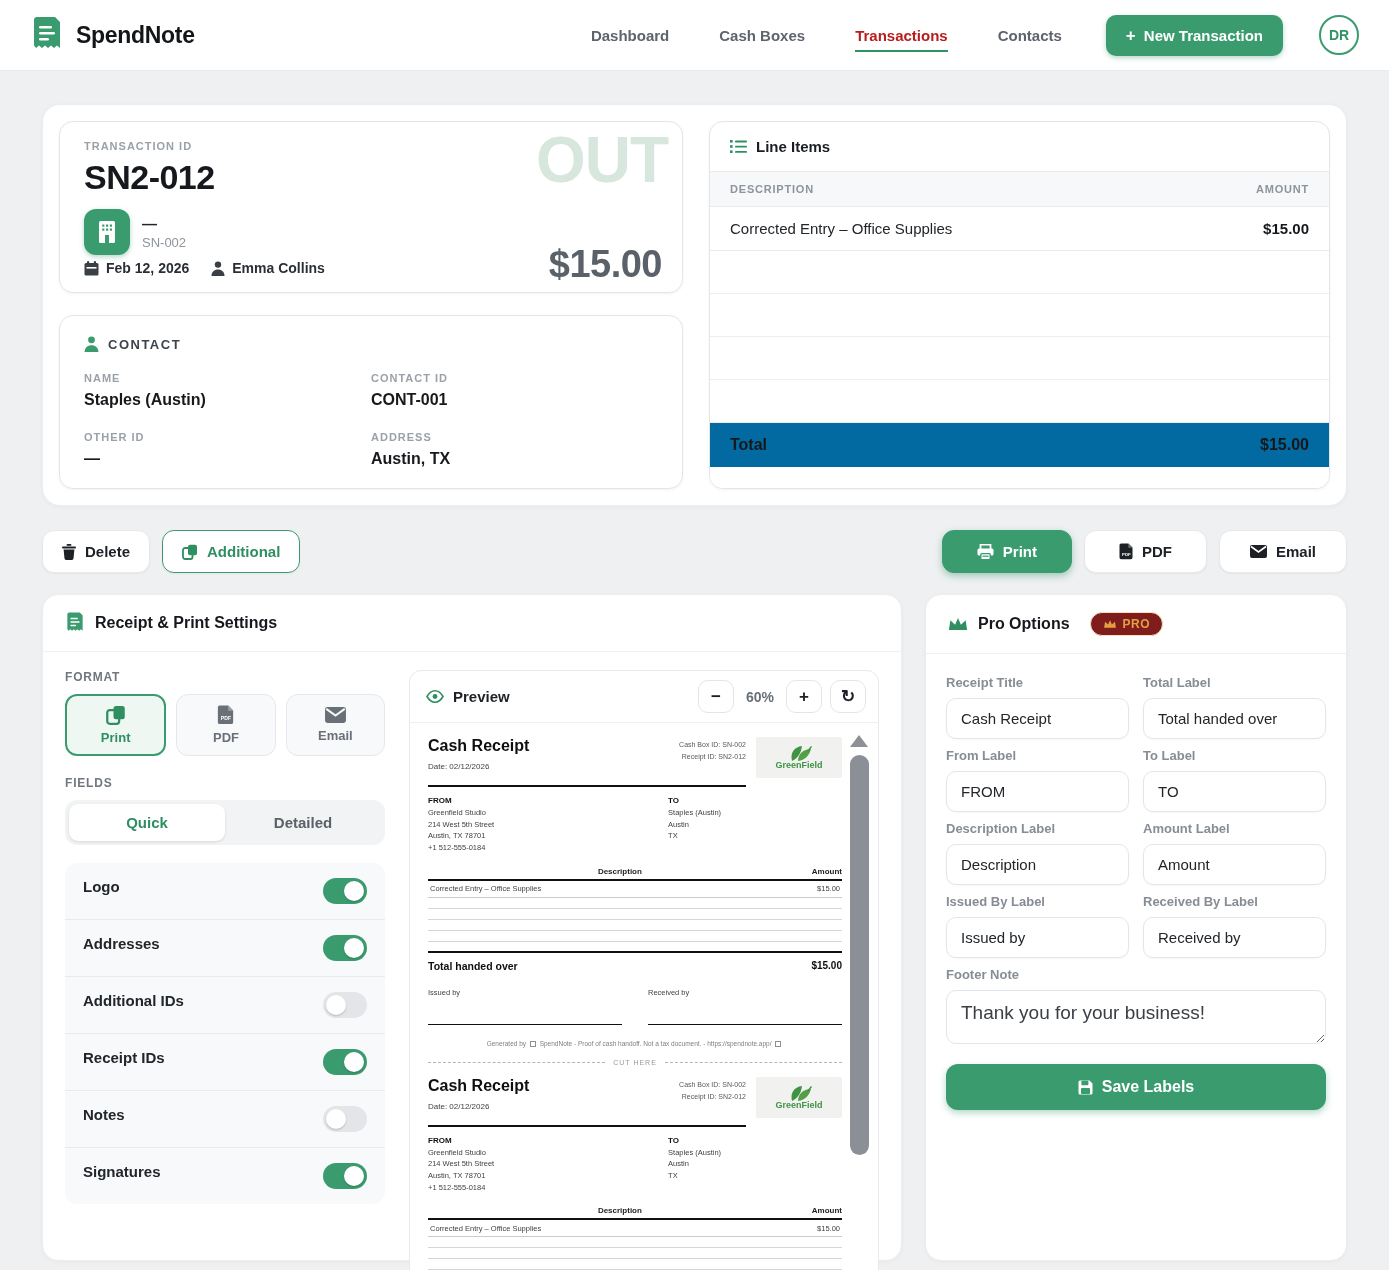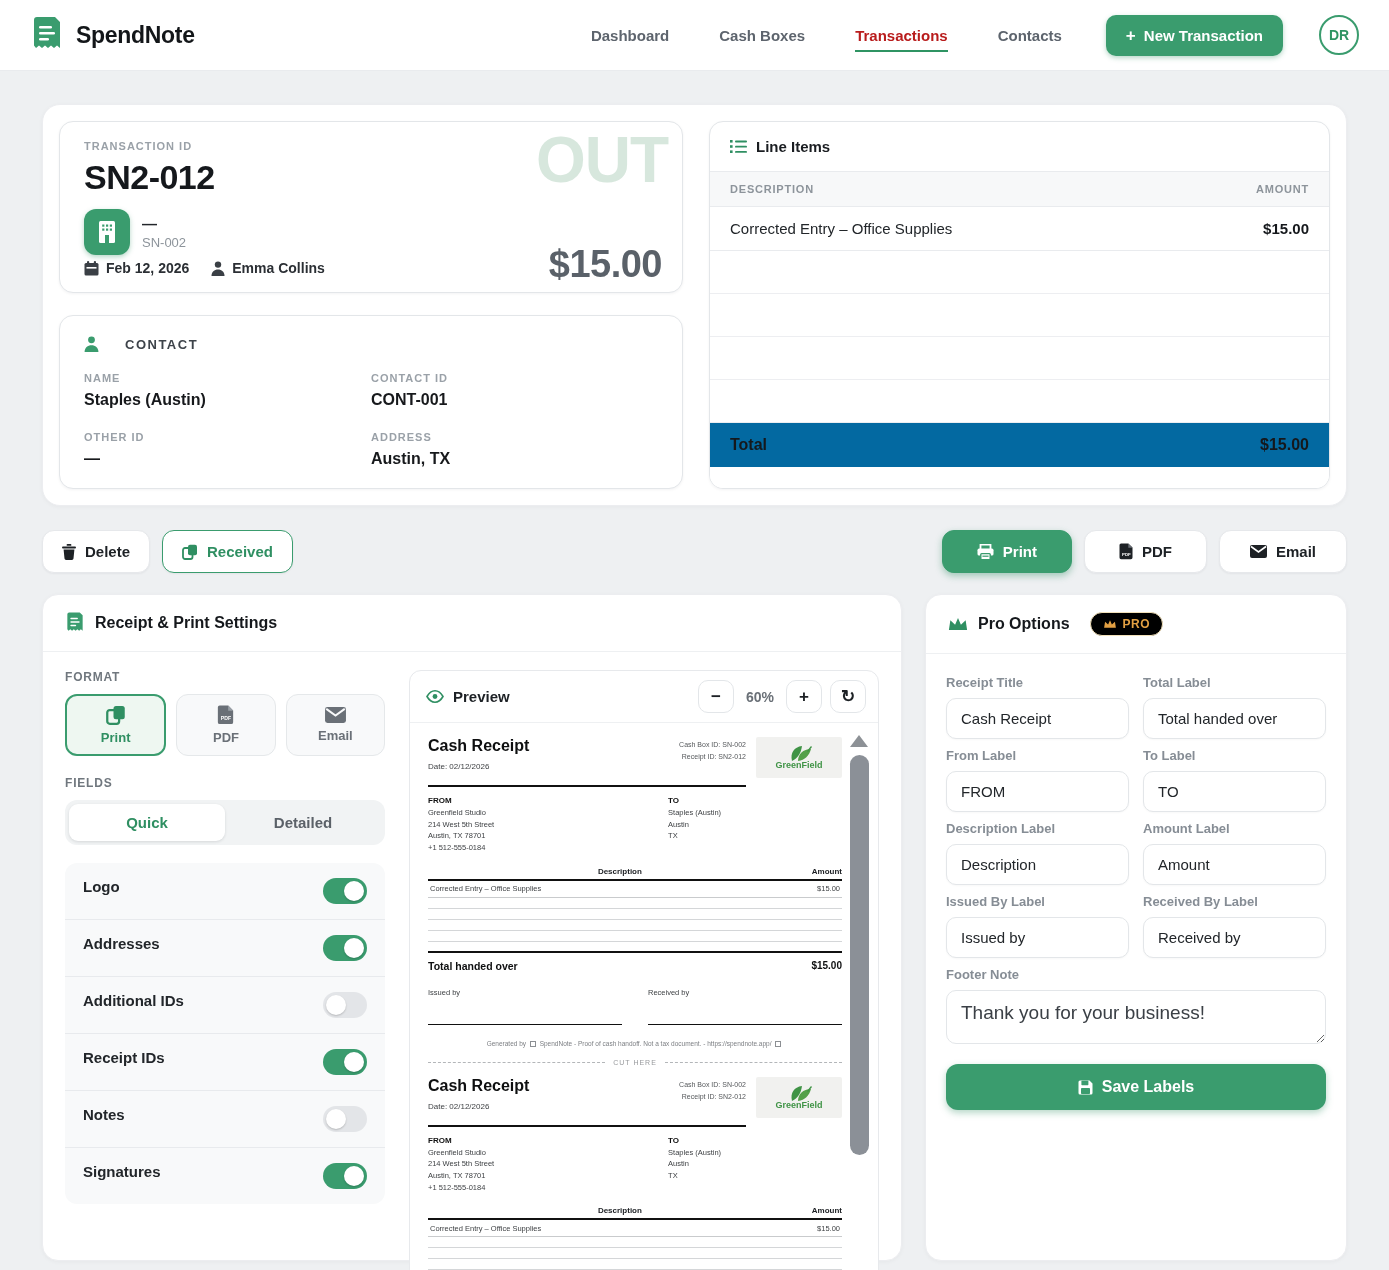--- a/index.html
+++ b/index.html
@@ -44,21 +44,21 @@
   .txn-id{font-size:34px; font-weight:800; letter-spacing:-0.5px; color:#15181c; margin-top:6px;}
   .txn-box-row{display:flex; align-items:center; gap:12px; margin-top:12px;}
   .box-icon{width:46px; height:46px; border-radius:12px; background:#3a9c6e; display:flex; align-items:center; justify-content:center; box-shadow:0 2px 5px rgba(46,140,98,.35);}
   .box-meta .dash{font-weight:800; font-size:15px; color:#22262a;}
   .box-meta .boxid{font-size:13px; color:#8d949b; margin-top:3px;}
   .txn-foot{position:absolute; left:24px; bottom:16px; display:flex; gap:22px; align-items:center;}
   .foot-item{display:flex; align-items:center; gap:7px; font-size:14px; font-weight:700; color:#2b2f34;}
   .watermark{position:absolute; top:6px; right:14px; font-size:64px; font-weight:800; letter-spacing:-1px; color:#d7e7dd; line-height:1;}
   .txn-amount{position:absolute; right:20px; bottom:6px; font-size:38px; font-weight:800; letter-spacing:-0.5px; color:#5a6169;}
   .contact-card{flex:1; padding:20px 24px;}
-  .card-head{display:flex; align-items:center; gap:26px;}
+  .card-head{display:flex; align-items:center; gap:9px;}
   .card-head-title{font-size:13px; font-weight:800; letter-spacing:1.5px; color:#3d434a;}
   .contact-grid{display:grid; grid-template-columns:1fr 1fr; row-gap:22px; margin-top:20px;}
   .field-value{font-size:16px; font-weight:700; color:#17191c; margin-top:7px;}
   
   .items-card{flex:1; display:flex; flex-direction:column; overflow:hidden;}
   .items-head{padding:16px 20px; display:flex; align-items:center; gap:9px;}
   .items-title{font-size:15px; font-weight:800; color:#1a1d21;}
   .items-cols{background:#f7f8f9; border-top:1px solid #e9ebee; border-bottom:1px solid #e9ebee; padding:11px 20px; display:flex; justify-content:space-between;}
   .col-label{font-size:11px; font-weight:700; letter-spacing:.8px; color:#8d949b;}
   .item-row{padding:13px 20px; display:flex; justify-content:space-between; align-items:center; border-bottom:1px solid #e9ebee;}
@@ -138,21 +138,21 @@
   .rc-footer{margin-top:15px; text-align:center; font-size:6.5px; color:#7c7f83;}
   .rc-footicon{display:inline-block; width:6px; height:6px; border:1px solid #8c8f93; vertical-align:middle; margin:0 2px;}
   .rc-cut{display:flex; align-items:center; gap:8px; margin:12px 0 11px;}
   .rc-cut-line{flex:1; border-top:1.5px dashed #b3b6b9;}
   .rc-cut-label{font-size:7px; letter-spacing:1px; color:#97999c;}
   
   .sb-up{position:absolute; top:12px; right:10px; width:0; height:0; border-left:9px solid transparent; border-right:9px solid transparent; border-bottom:12px solid #8d9196;}
   .sb-thumb{position:absolute; top:32px; right:9px; width:19px; height:400px; background:#8b9097; border-radius:10px;}
   
   .panel-right{flex:1; height:667px; display:flex; flex-direction:column;}
-  .pro-badge{margin-left:10px; background:#000000; border:1px solid #f3e2bb; border-radius:999px; padding:4px 12px; display:flex; align-items:center; gap:6px;}
+  .pro-badge{margin-left:10px; background:#7f1d1d; border:1px solid #f3e2bb; border-radius:999px; padding:4px 12px; display:flex; align-items:center; gap:6px;}
   .pro-badge-text{font-size:12px; font-weight:800; letter-spacing:.5px; color:#e2a043;}
   .pro-body{padding:12px 20px 20px;}
   .pro-grid{display:grid; grid-template-columns:1fr 1fr; column-gap:14px;}
   .pro-field-label{font-size:13px; font-weight:600; color:#868d95; margin:9px 0 8px;}
   .pro-input{width:100%; border:1px solid #e3e6e9; border-radius:10px; padding:11px 14px; font-size:15px; color:#22262a; font-family:inherit; background:#fff; box-shadow:0 1px 2px rgba(20,24,30,.03); outline:none;}
   .pro-textarea{width:100%; height:54px; border:1px solid #e3e6e9; border-radius:10px; padding:11px 14px; font-size:19px; color:#3b4046; font-family:inherit; resize:both; outline:none;}
   .btn-save{margin-top:16px; width:100%; background:#3a9c6e; border:none; border-radius:12px; padding:14px; font-size:16px; font-weight:800; color:#fff; display:flex; align-items:center; justify-content:center; gap:9px; box-shadow:0 3px 7px rgba(46,140,98,.35); cursor:pointer; font-family:inherit;}
   svg{display:block;}
 </style>
 </head>
@@ -309,21 +309,21 @@
     </span>
     <span>Delete</span>
   </button>
   <button class="btn btn-duplicate">
     <span>
       <svg width="16" height="16" viewBox="0 0 16 16">
           <rect x="1" y="4" width="9.5" height="11" rx="2" fill="none" stroke="#2f8f62" stroke-width="1.8"></rect>
           <rect x="6" y="0.8" width="9" height="10.5" rx="2" fill="#2f8f62"></rect>
         </svg>
     </span>
-    <span>Received</span>
+    <span>Additional</span>
   </button>
   <div class="spacer"></div>
   <button class="btn btn-print">
     <span>
       <svg width="17" height="16" viewBox="0 0 17 16">
           <path d="M3.5 5 V0.5 h10 V5" fill="none" stroke="#fff" stroke-width="1.8"></path>
           <rect x="0.5" y="4.6" width="16" height="7" rx="1.6" fill="#fff"></rect>
           <rect x="3.8" y="9.6" width="9.4" height="6" rx="0.8" fill="#fff" stroke="#3a9c6e" stroke-width="1.4"></rect>
           <rect x="5.4" y="11.6" width="6.2" height="1.2" fill="#3a9c6e"></rect>
         </svg>

